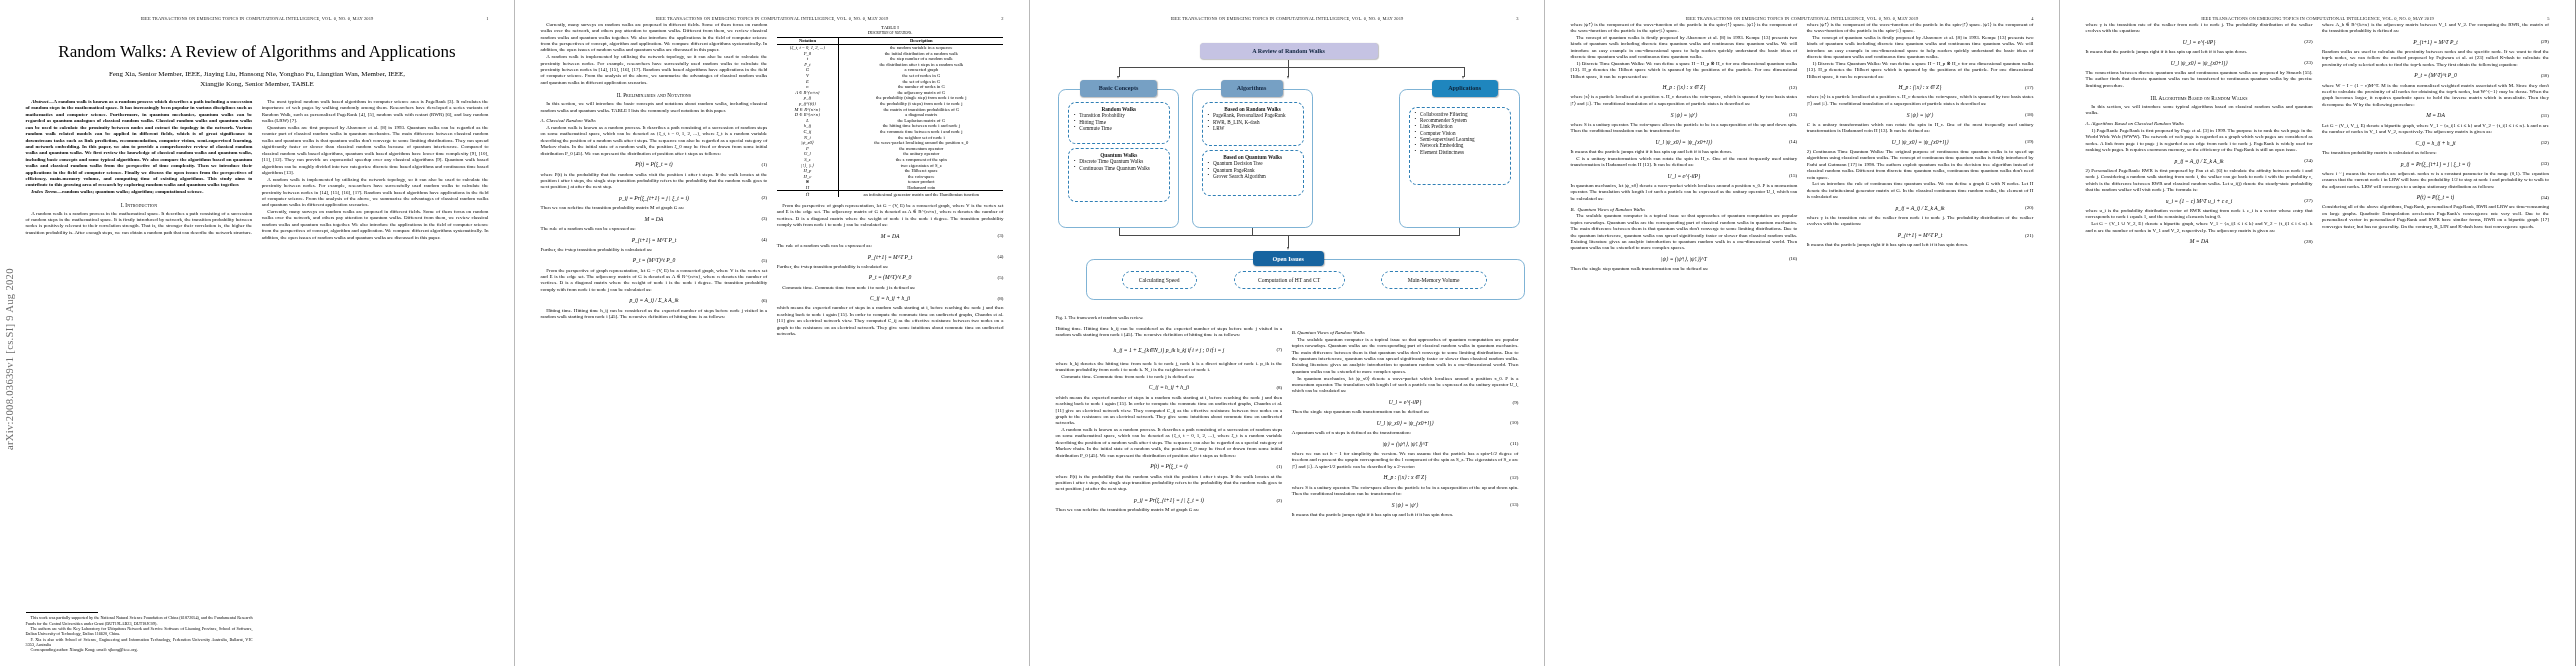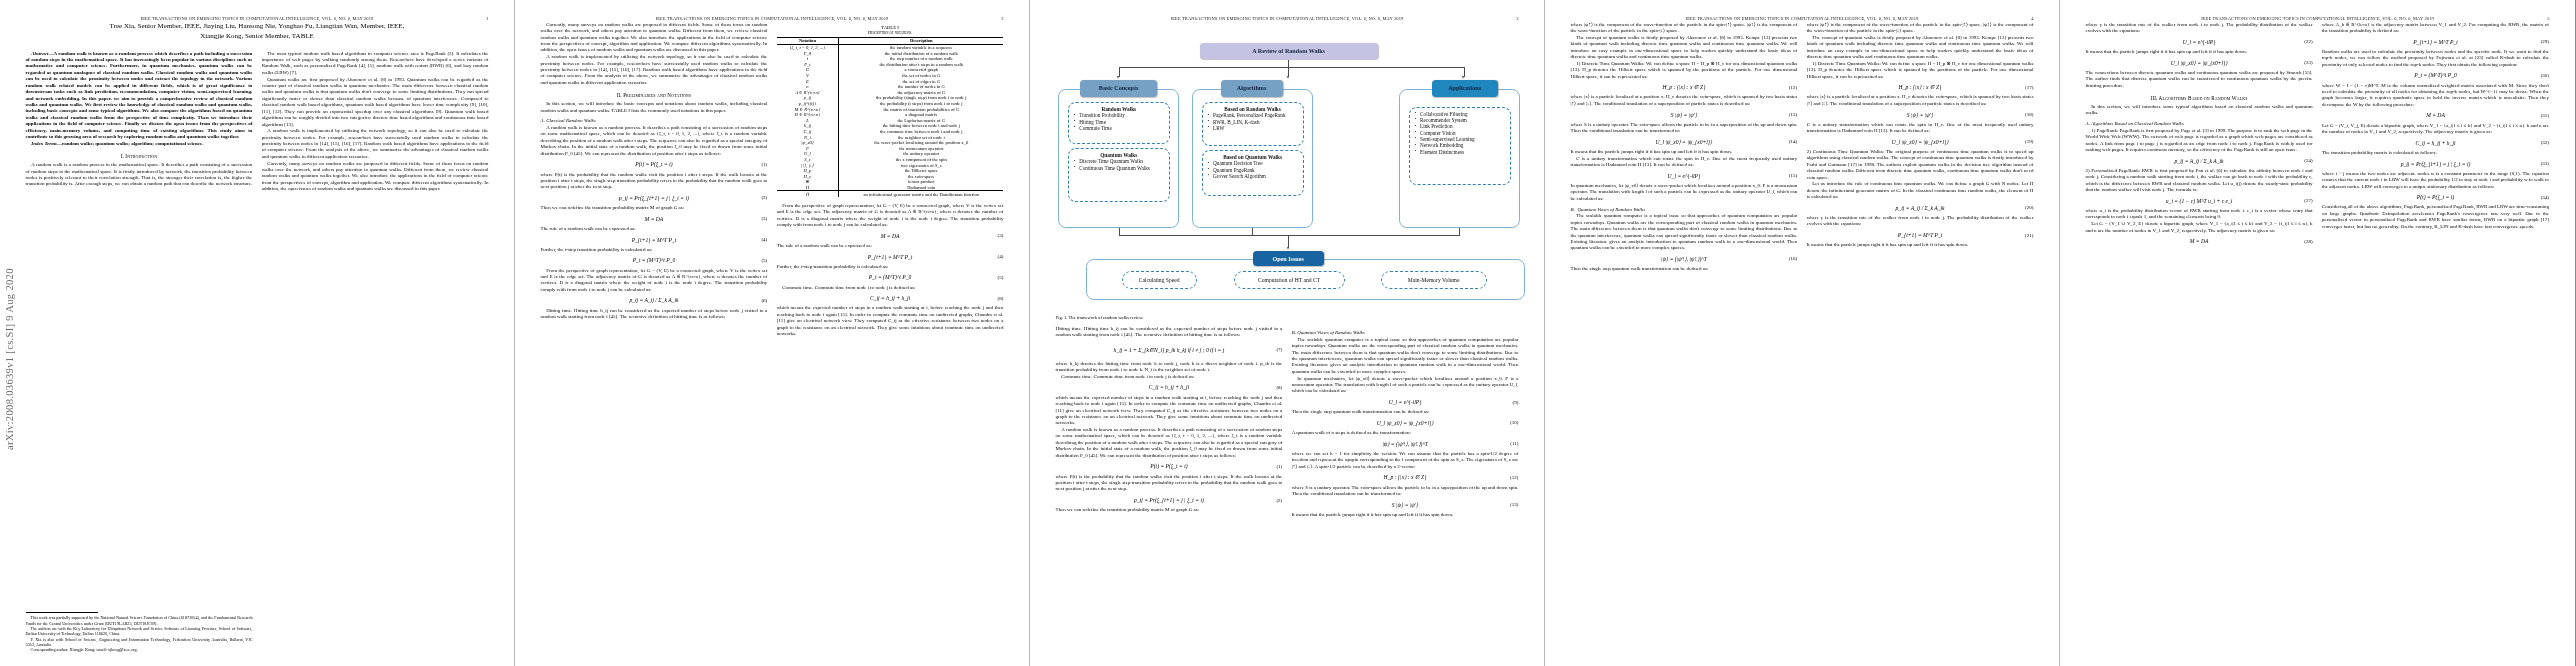--- a/index.html
+++ b/index.html
@@ -218,22 +218,23 @@
 <body>
 
 <div id="sheet">
 
   <div class="page">
     <div class="runhead">IEEE TRANSACTIONS ON EMERGING TOPICS IN COMPUTATIONAL INTELLIGENCE, VOL. 0, NO. 0, MAY 2019</div>
     <div class="folio r">1</div>
 
     <div class="arxiv-stamp">arXiv:2008.03639v1  [cs.SI]  9 Aug 2020</div>
 
+    <h1 class="title">Random Walks: A Review of Algorithms and Applications</h1>
     <div class="authors">
-      <div>Tree Xia, Senior Member, IEEE, Jiaying Liu, Hansong Nie, Yonghao Fu, Liangtian Wan, Member, IEEE,</div>
+      <div>Feng Xia, Senior Member, IEEE, Jiaying Liu, Hansong Nie, Yonghao Fu, Liangtian Wan, Member, IEEE,</div>
       <div>Xiangjie Kong, Senior Member, TABLE</div>
     </div>
 
     <div class="cols">
       <div class="col">
         <p class="abs"><i>Abstract</i><span>—A random walk is known as a random process which describes a path including a succession of random steps in the mathematical space. It has increasingly been popular in various disciplines such as mathematics and computer science. Furthermore, in quantum mechanics, quantum walks can be regarded as quantum analogues of classical random walks. Classical random walks and quantum walks can be used to calculate the proximity between nodes and extract the topology in the network. Various random walk related models can be applied in different fields, which is of great significance to downstream tasks such as link prediction, recommendation, computer vision, semi-supervised learning, and network embedding. In this paper, we aim to provide a comprehensive review of classical random walks and quantum walks. We first review the knowledge of classical random walks and quantum walks, including basic concepts and some typical algorithms. We also compare the algorithms based on quantum walks and classical random walks from the perspective of time complexity. Then we introduce their applications in the field of computer science. Finally we discuss the open issues from the perspectives of efficiency, main-memory volume, and computing time of existing algorithms. This study aims to contribute to this growing area of research by exploring random walks and quantum walks together.</span></p>
         <p class="idx"><i>Index Terms</i><span>—random walks; quantum walks; algorithm; computational science.</span></p>
 
         <h2 class="sec">I.  Introduction</h2>
         <p class="ind">A random walk is a random process in the mathematical space. It describes a path consisting of a succession of random steps in the mathematical space. It is firstly introduced by network, the transition probability between nodes is positively relevant to their correlation strength. That is, the stronger their correlation is, the higher the transition probability is. After enough steps, we can obtain a random path that can describe the network structure.</p>

